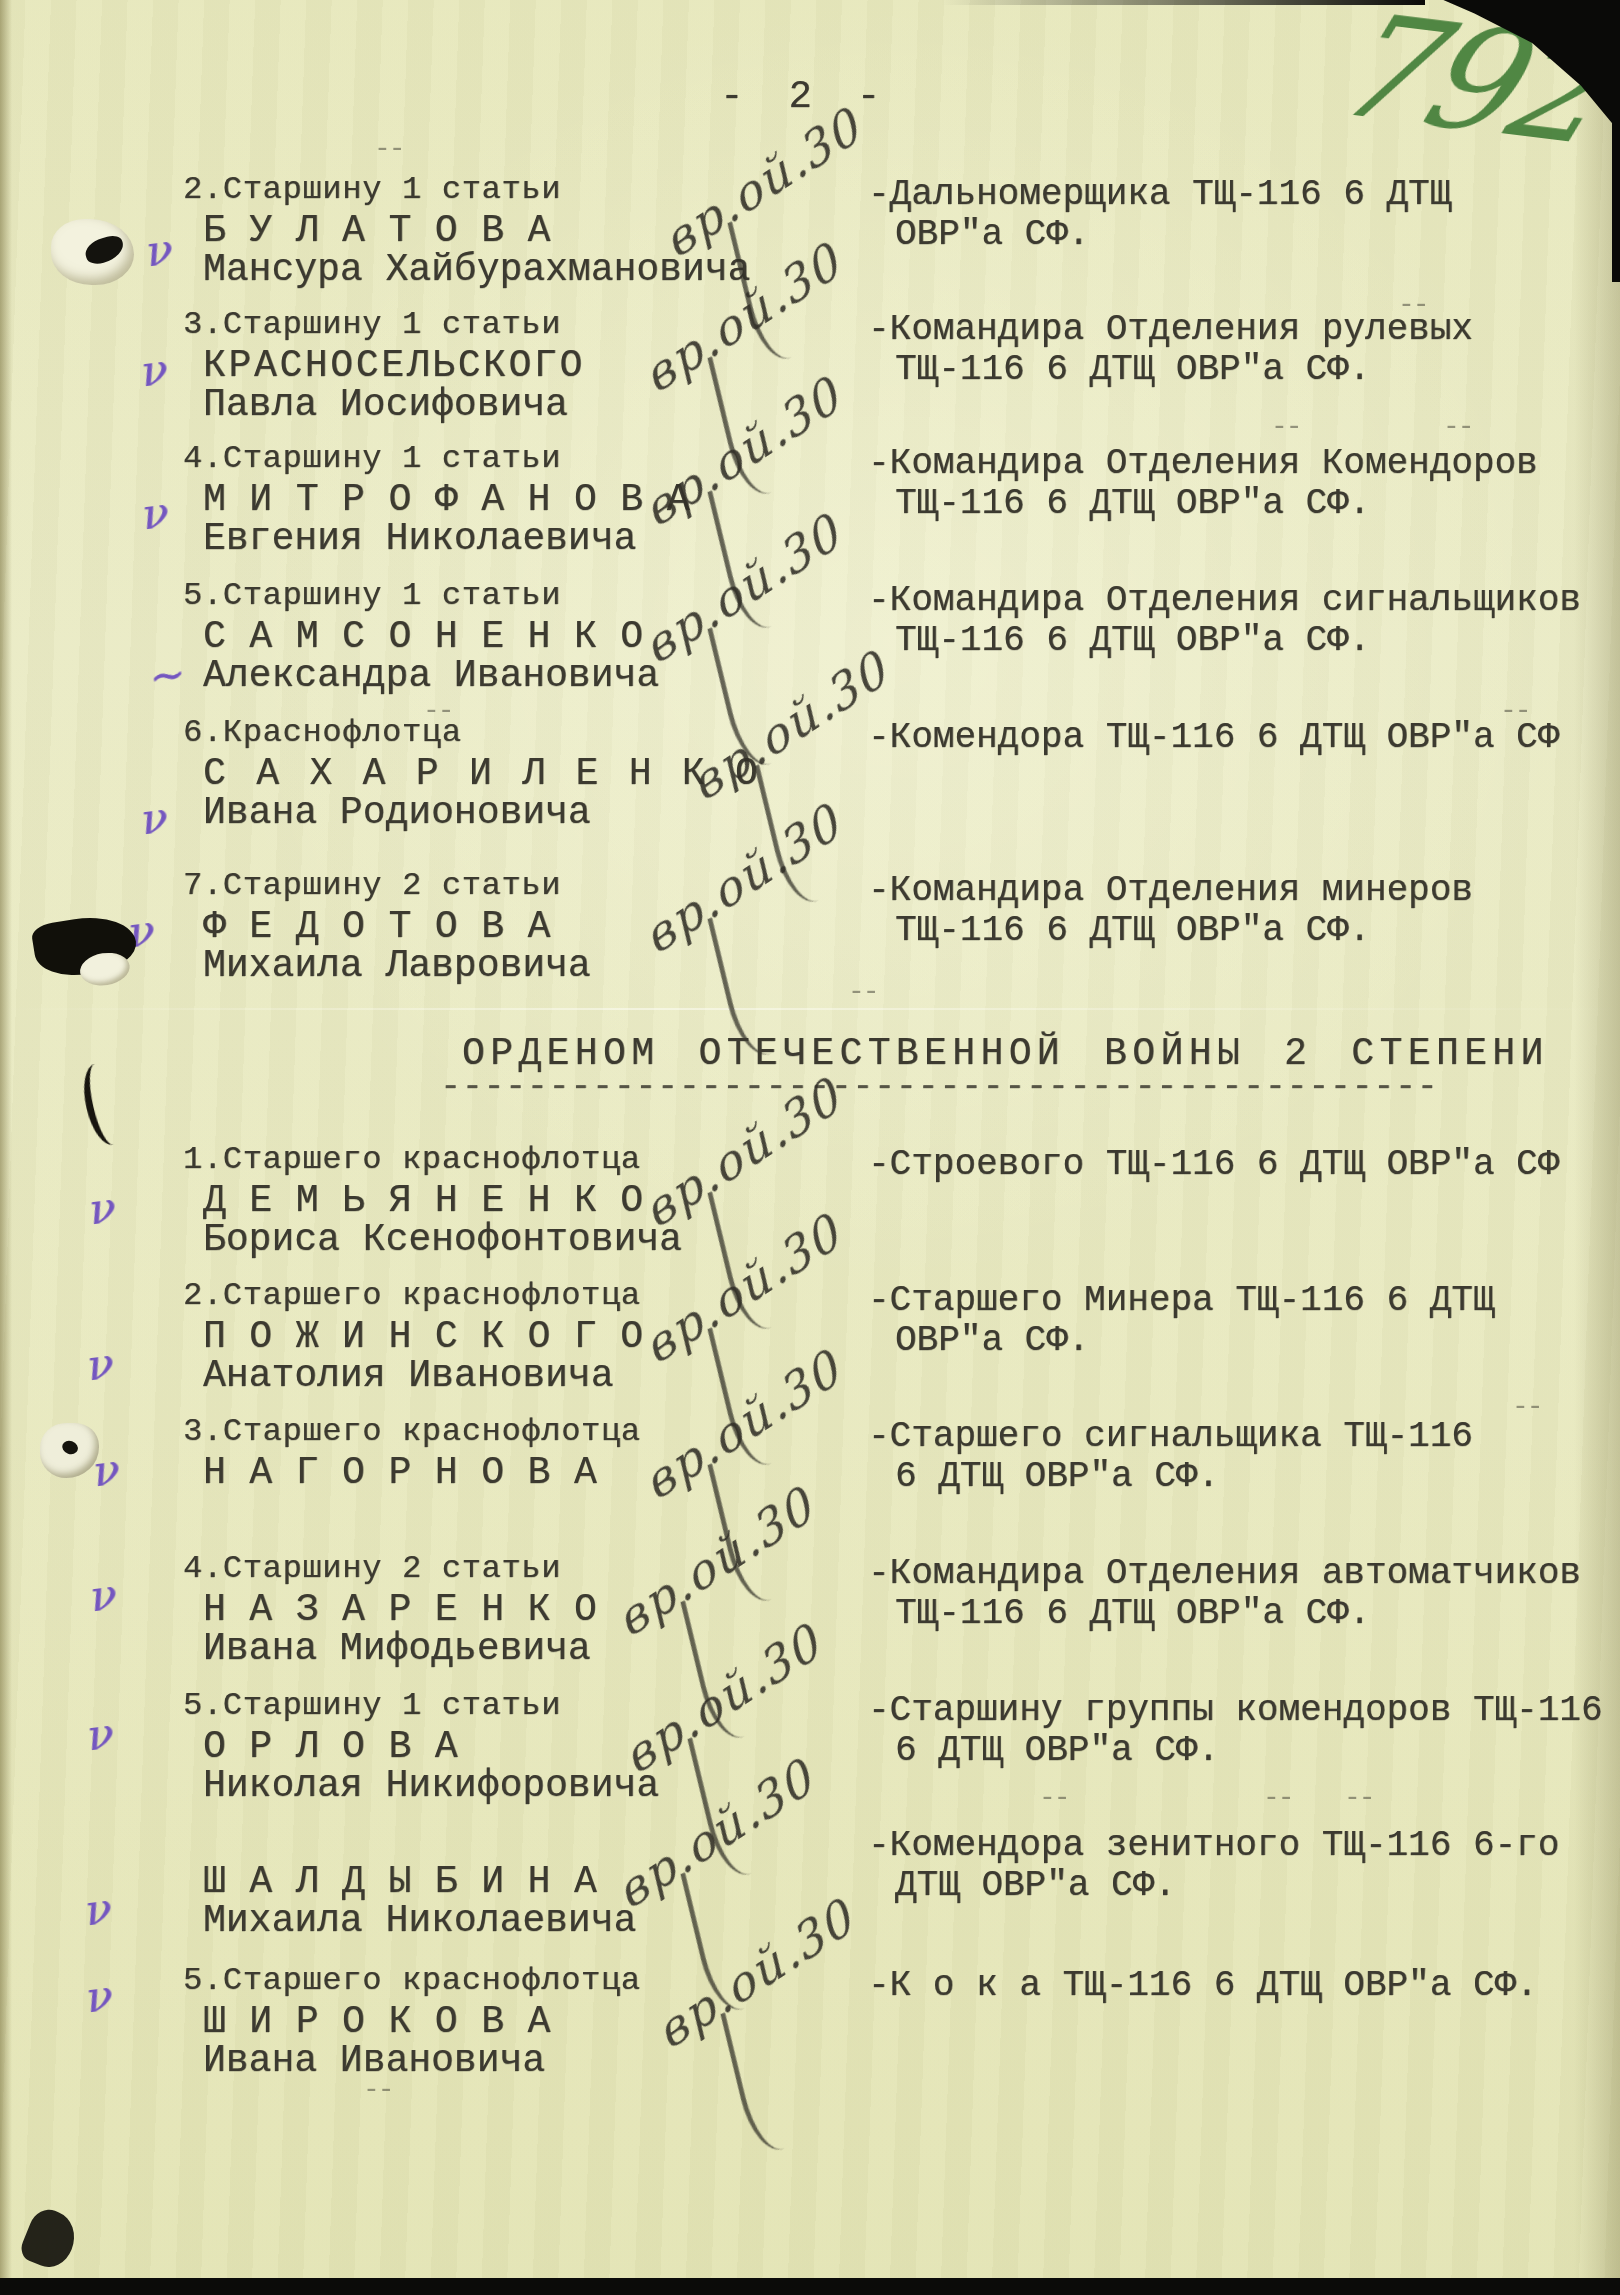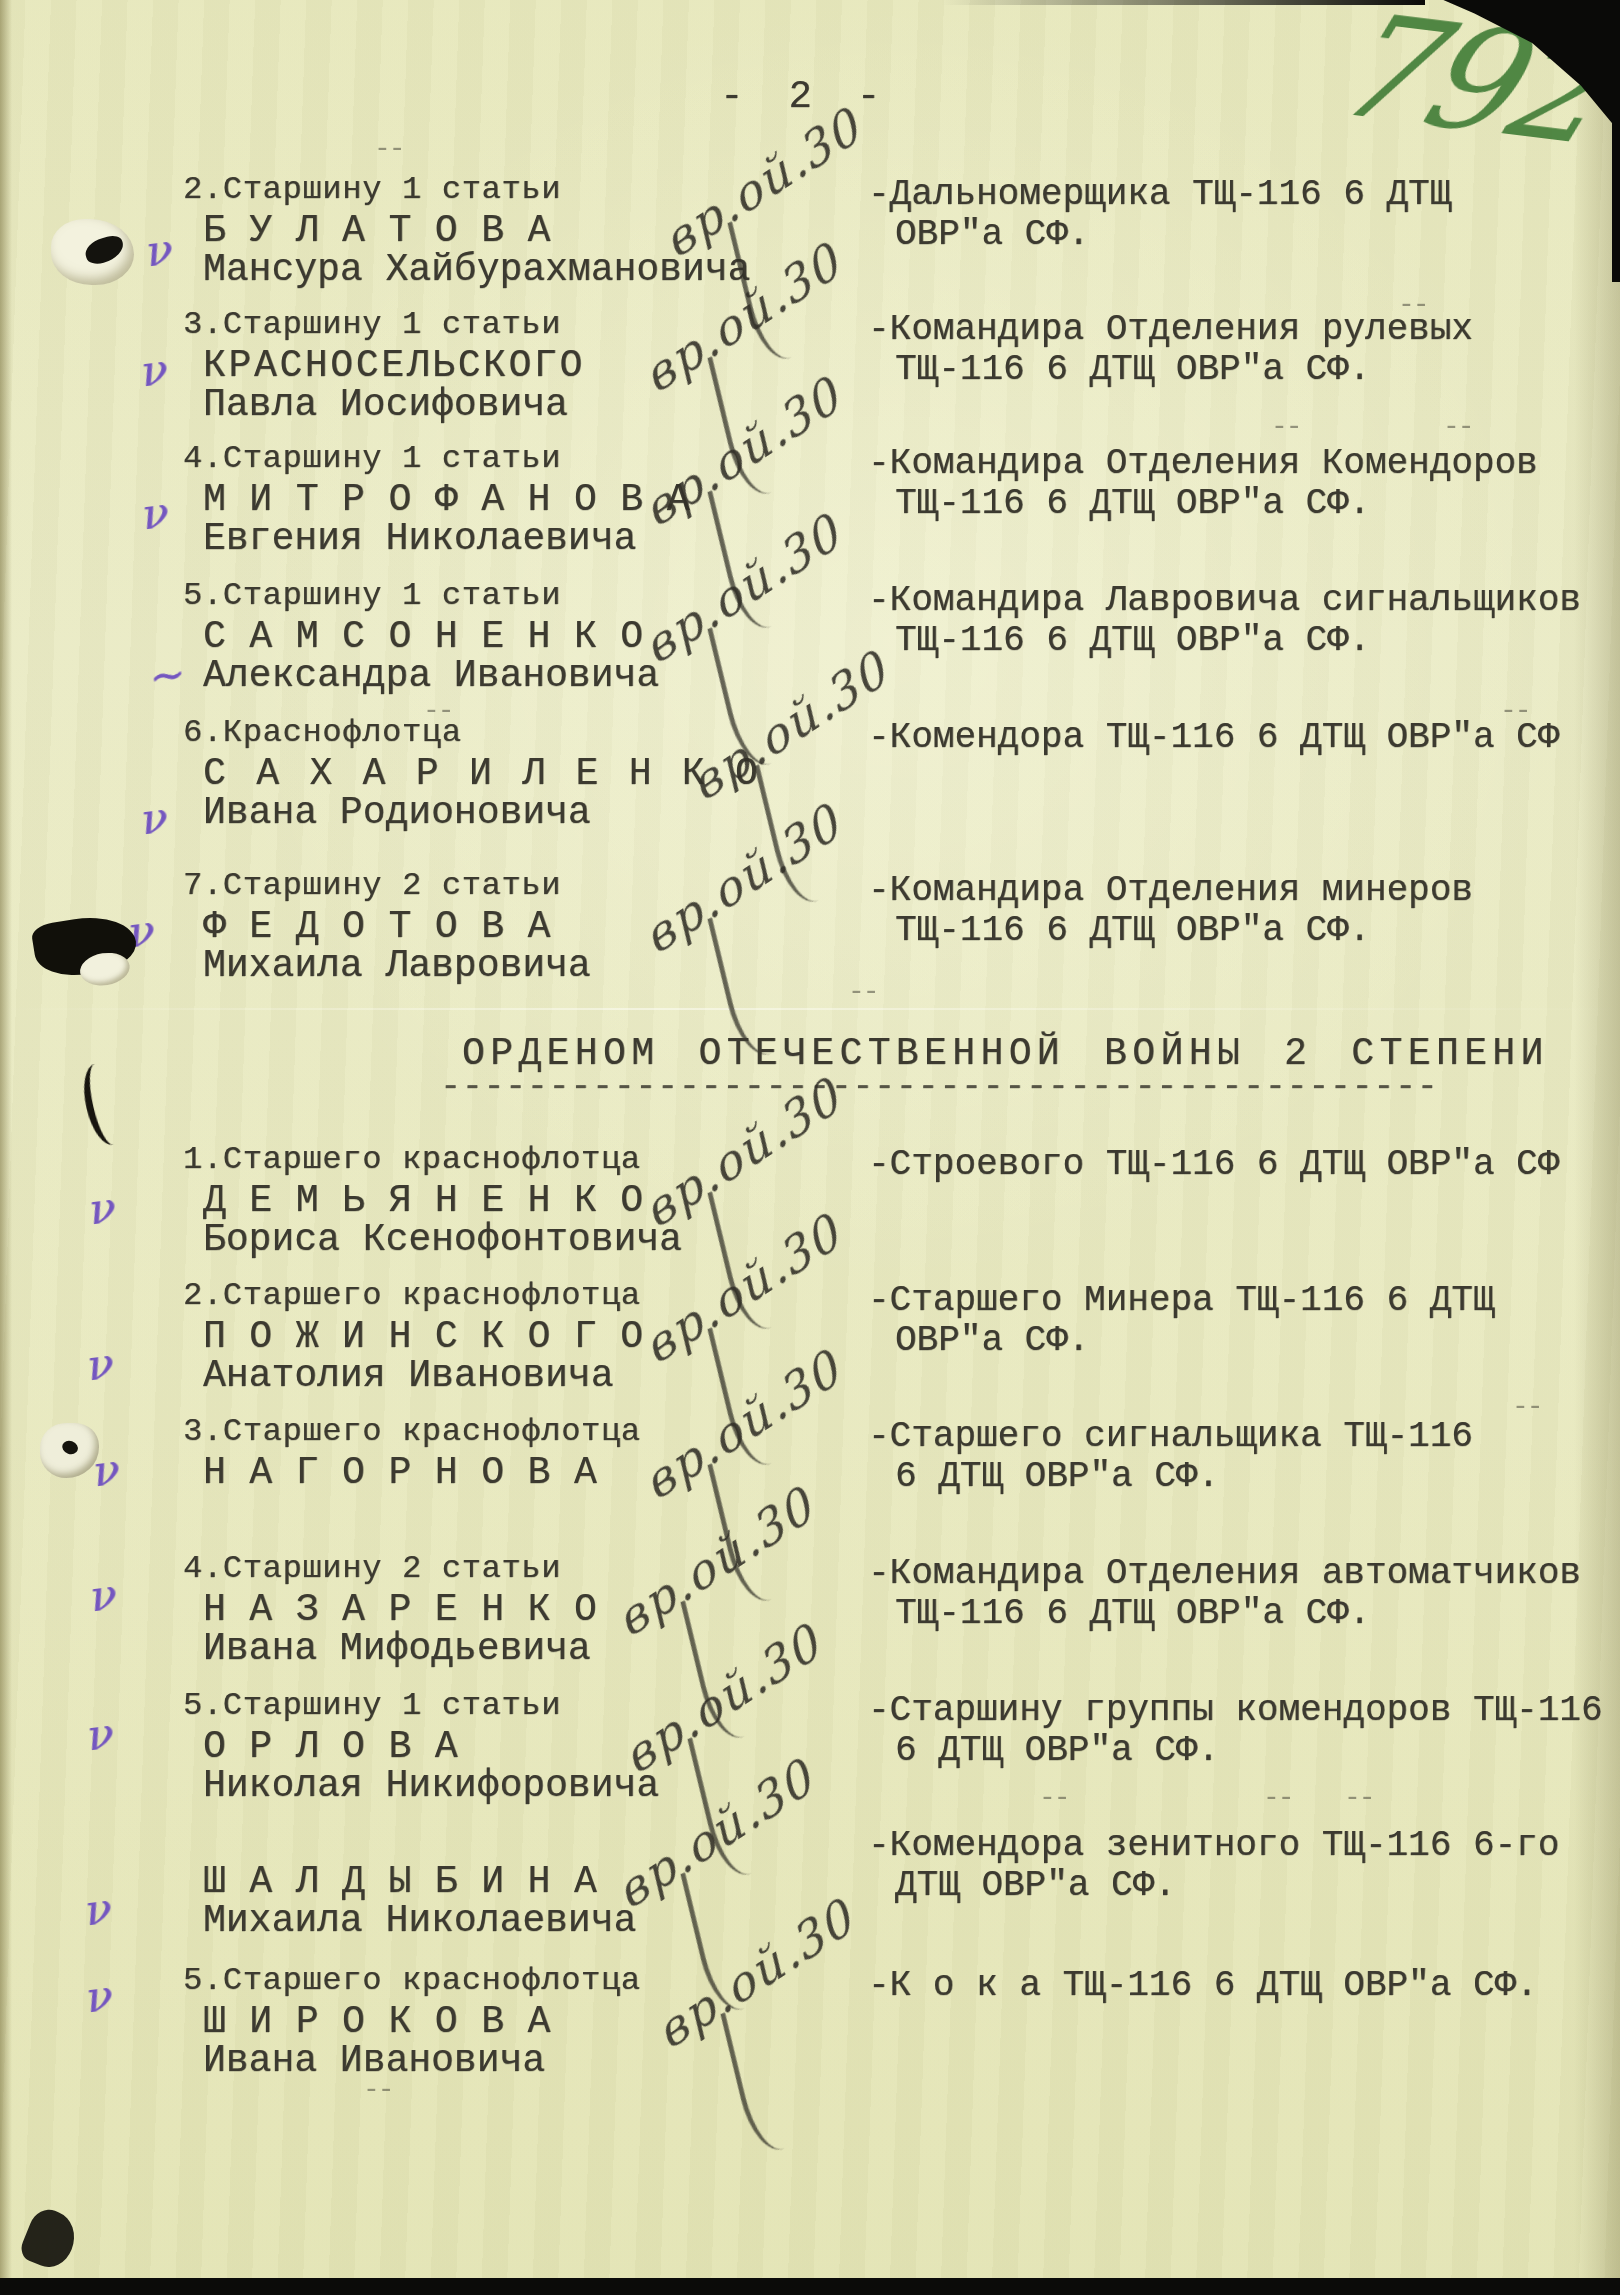--- a/index.html
+++ b/index.html
@@ -112,21 +112,21 @@
       <div class="typed duty1">-Командира Отделения Комендоров</div>
       <div class="typed duty2">ТЩ-116 6 ДТЩ ОВР"а СФ.</div>
     </div>
 
     <div class="entry" style="top:577px">
       <span class="check" style="left:149px;top:73px">∼</span>
       <div class="typed rank">5.Старшину 1 статьи</div>
       <div class="typed surname">САМСОНЕНКО</div>
       <div class="typed patron">Александра Ивановича</div>
       <div class="hand">вр.ой.30</div>
-      <div class="typed duty1">-Командира Лавровича сигнальщиков</div>
+      <div class="typed duty1">-Командира Отделения сигнальщиков</div>
       <div class="typed duty2">ТЩ-116 6 ДТЩ ОВР"а СФ.</div>
     </div>
 
     <div class="entry" style="top:714px">
       <span class="check" style="left:141px;top:79px">ν</span>
       <div class="typed rank">6.Краснофлотца</div>
       <div class="typed surname" style="letter-spacing:.8em">САХАРИЛЕНКО</div>
       <div class="typed patron">Ивана Родионовича</div>
       <div class="hand" style="left:679px">вр.ой.30</div>
       <div class="typed duty1">-Комендора ТЩ-116 6 ДТЩ ОВР"а СФ</div>

